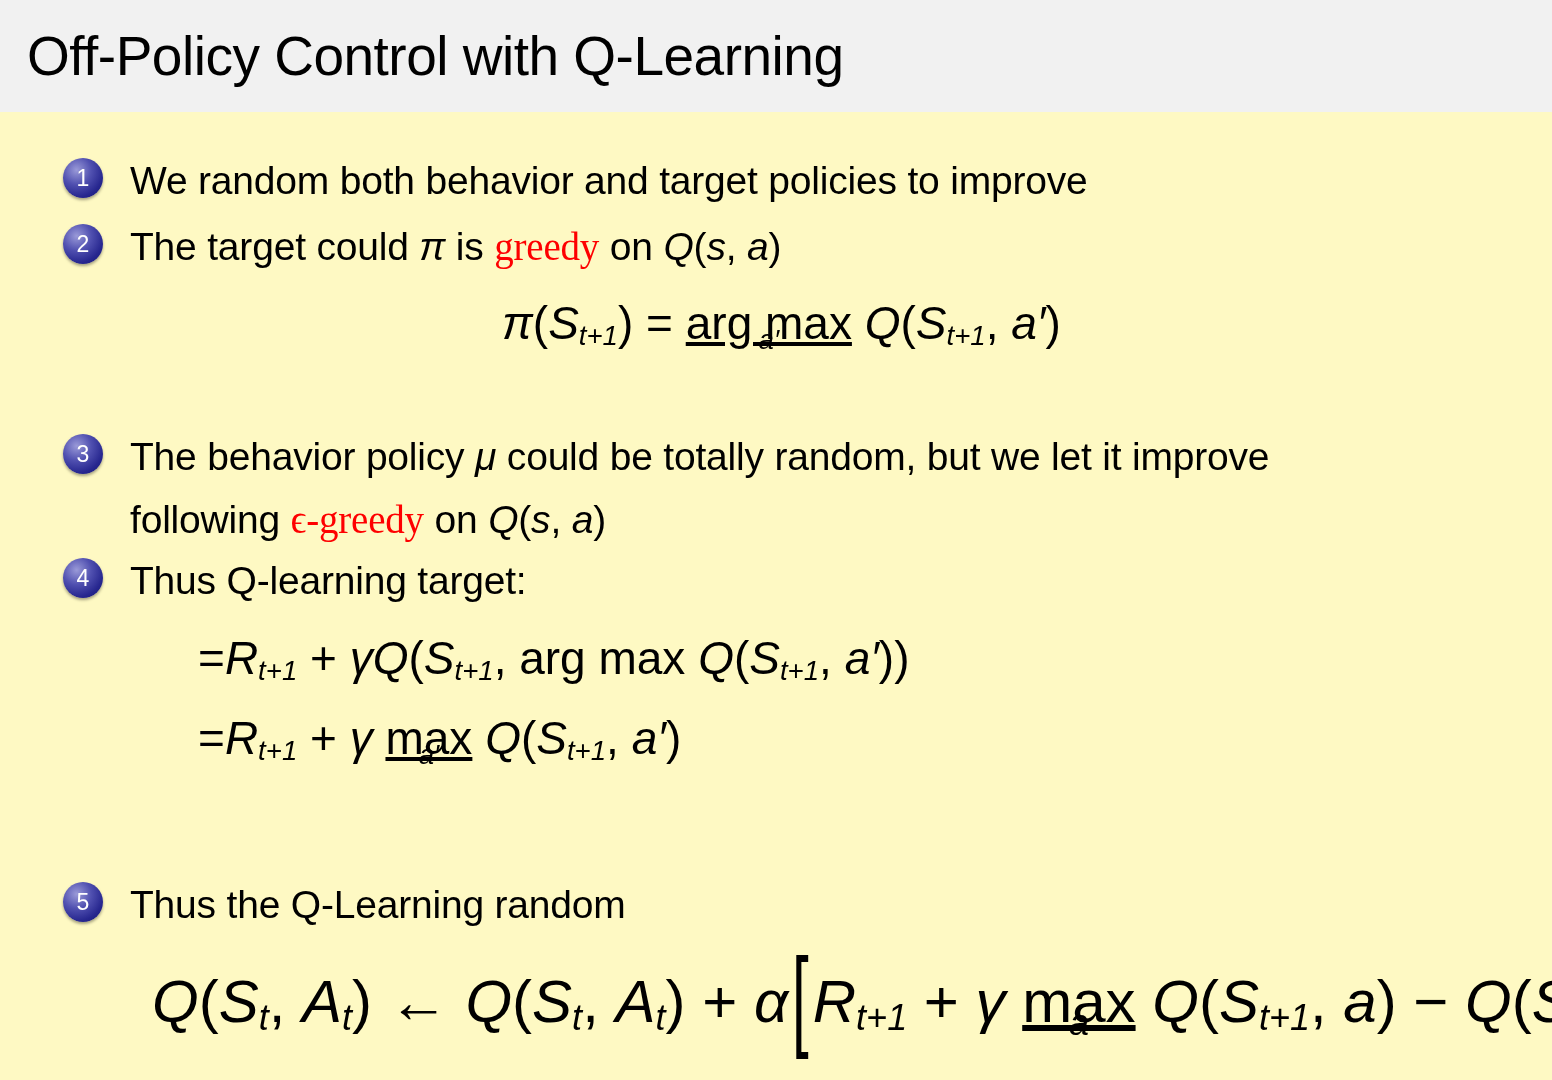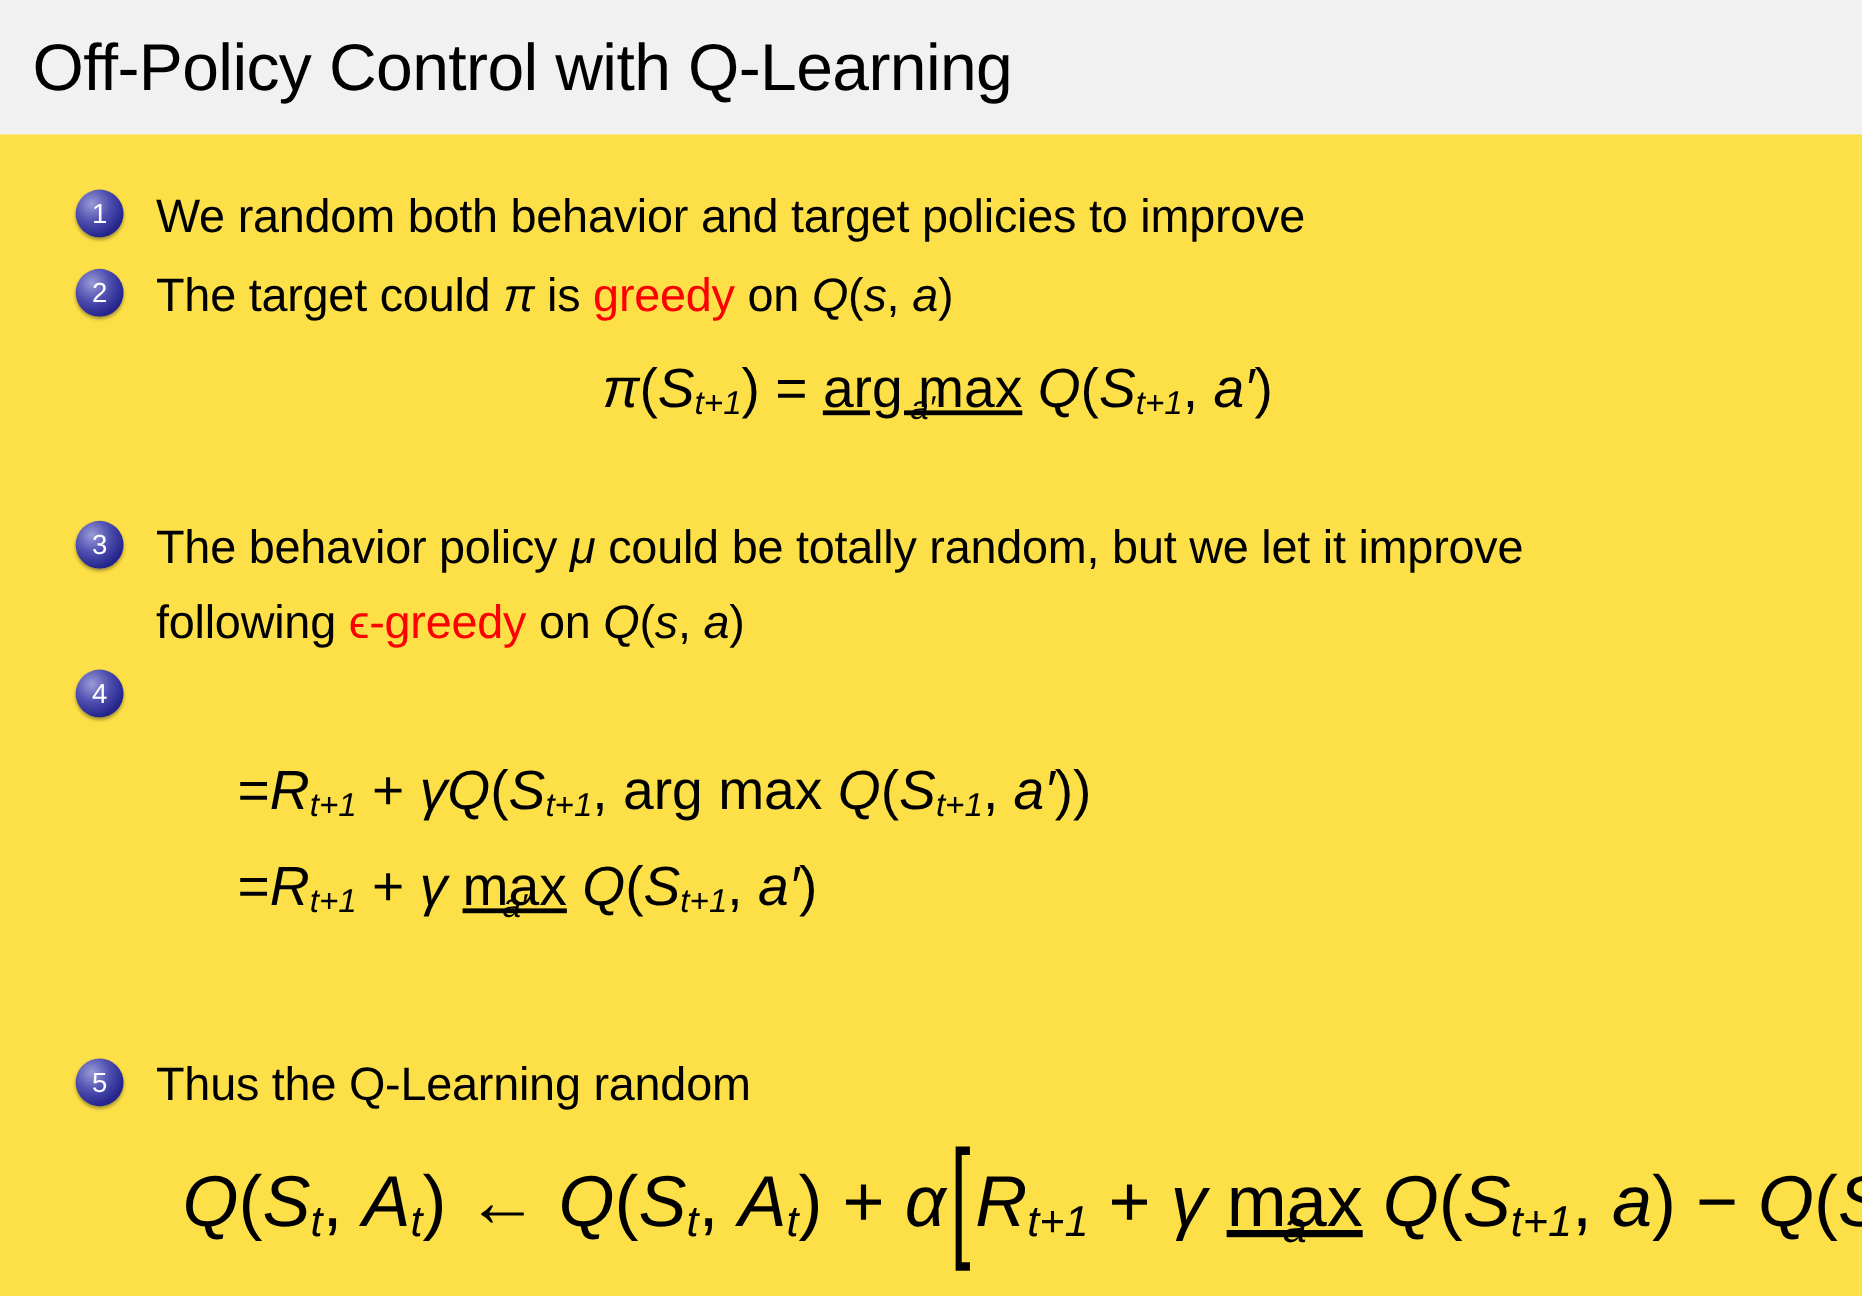--- a/index.html
+++ b/index.html
@@ -1,19 +1,19 @@
 <!DOCTYPE html>
 <html><head>
 <meta charset="utf-8">
 <style>
   html,body{margin:0;padding:0;background:#ffffff;}
   .slide{
     position:relative;
     width:1552px;height:1080px;
-    background:#fde047;
+    background:#fef9c3;
     font-family:"Liberation Sans", sans-serif;
     color:#000;
     overflow:hidden;
   }
   
   .banner{
     position:absolute;top:0;left:0;width:1552px;height:112px;
     background:#f1f1f1;
     display:flex;align-items:center;
   }
@@ -36,21 +36,21 @@
     box-shadow:0 2px 3px rgba(0,0,0,0.35);
     display:flex;align-items:center;justify-content:center;
     color:#fff;font-size:23px;line-height:1;
   }
   .itext{
     margin-left:27px;
     font-size:39px;line-height:63px;
     letter-spacing:-0.2px;
     max-width:1400px;
   }
-  .seg-red{color:#fe0000;}
+  .seg-red{color:#fe0000;font-family:Liberation Serif, serif;}
   .seg-math .mi{font-style:italic;}
   
   .math{white-space:nowrap;}
   .mi{font-style:italic;}
   .mr{font-style:normal;}
   .ms{font-style:italic;font-size:0.60em;vertical-align:-0.22em;}
   .mb{
     display:inline-block;
     transform:scaleY(1.85);
     transform-origin:50% 55%;
@@ -109,20 +109,21 @@
     <div class="ball">
       <span>3</span>
     </div>
     <div class="itext"><span>The behavior policy </span><span class="seg-math math"><span class="mi">μ</span></span><span> could be totally random, but we let it improve</span><br><span>following </span><span class="seg-red">ϵ-greedy</span><span> on </span><span class="seg-math math"><span class="mi">Q</span><span class="mr">(</span><span class="mi">s</span><span class="mr">, </span><span class="mi">a</span><span class="mr">)</span></span></div>
   </div>
 
   <div class="item" id="item4">
     <div class="ball">
       <span>4</span>
     </div>
+    <div class="itext"><span>Thus Q-learning target:</span></div>
   </div>
 
   <div class="eq-align">
     <div class="math cell-r"><span class="mr">=</span><span class="mi">R</span><span class="ms">t+1</span><span class="mr"> + </span><span class="mi">γQ</span><span class="mr">(</span><span class="mi">S</span><span class="ms">t+1</span><span class="mr">, arg max </span><span class="mi">Q</span><span class="mr">(</span><span class="mi">S</span><span class="ms">t+1</span><span class="mr">, </span><span class="mi">a′</span><span class="mr">))</span></div>
     <div class="math cell-l"></div>
     <div class="math cell-r"><span class="mr">=</span><span class="mi">R</span><span class="ms">t+1</span><span class="mr"> + </span><span class="mi">γ</span><span class="mr"> </span><span class="mu"><span class="mr">max</span><span class="muu">a′</span></span><span class="mr"> </span><span class="mi">Q</span><span class="mr">(</span><span class="mi">S</span><span class="ms">t+1</span><span class="mr">, </span><span class="mi">a′</span><span class="mr">)</span></div>
   </div>
 
   <div class="item" id="item5">
     <div class="ball">

